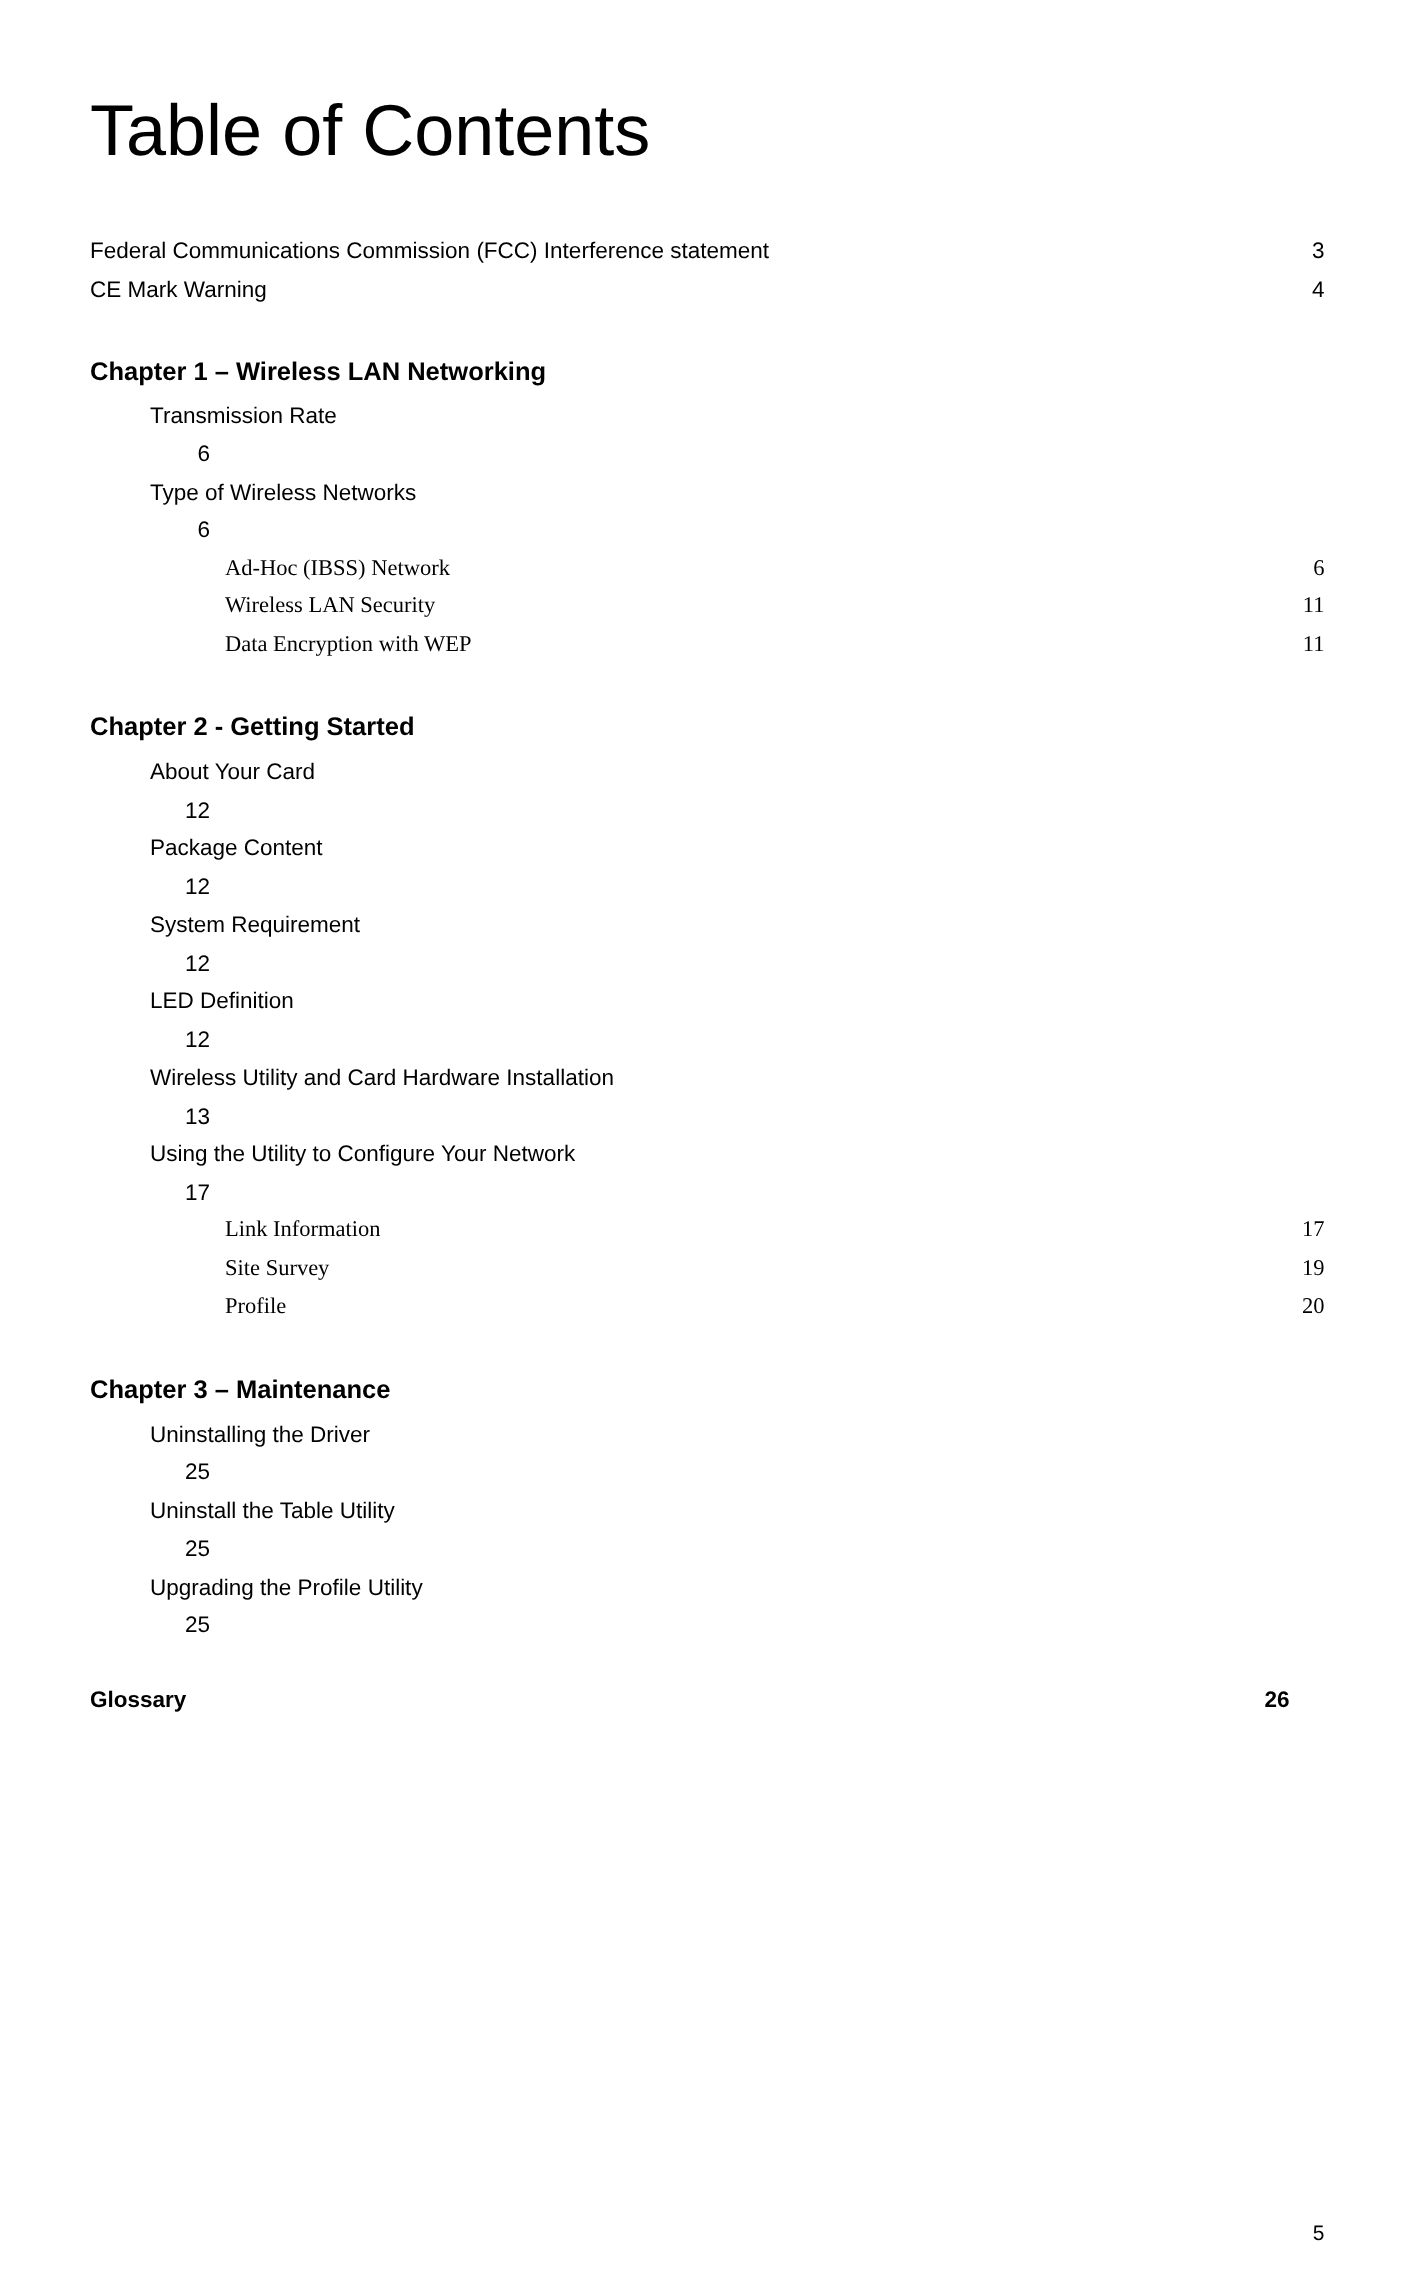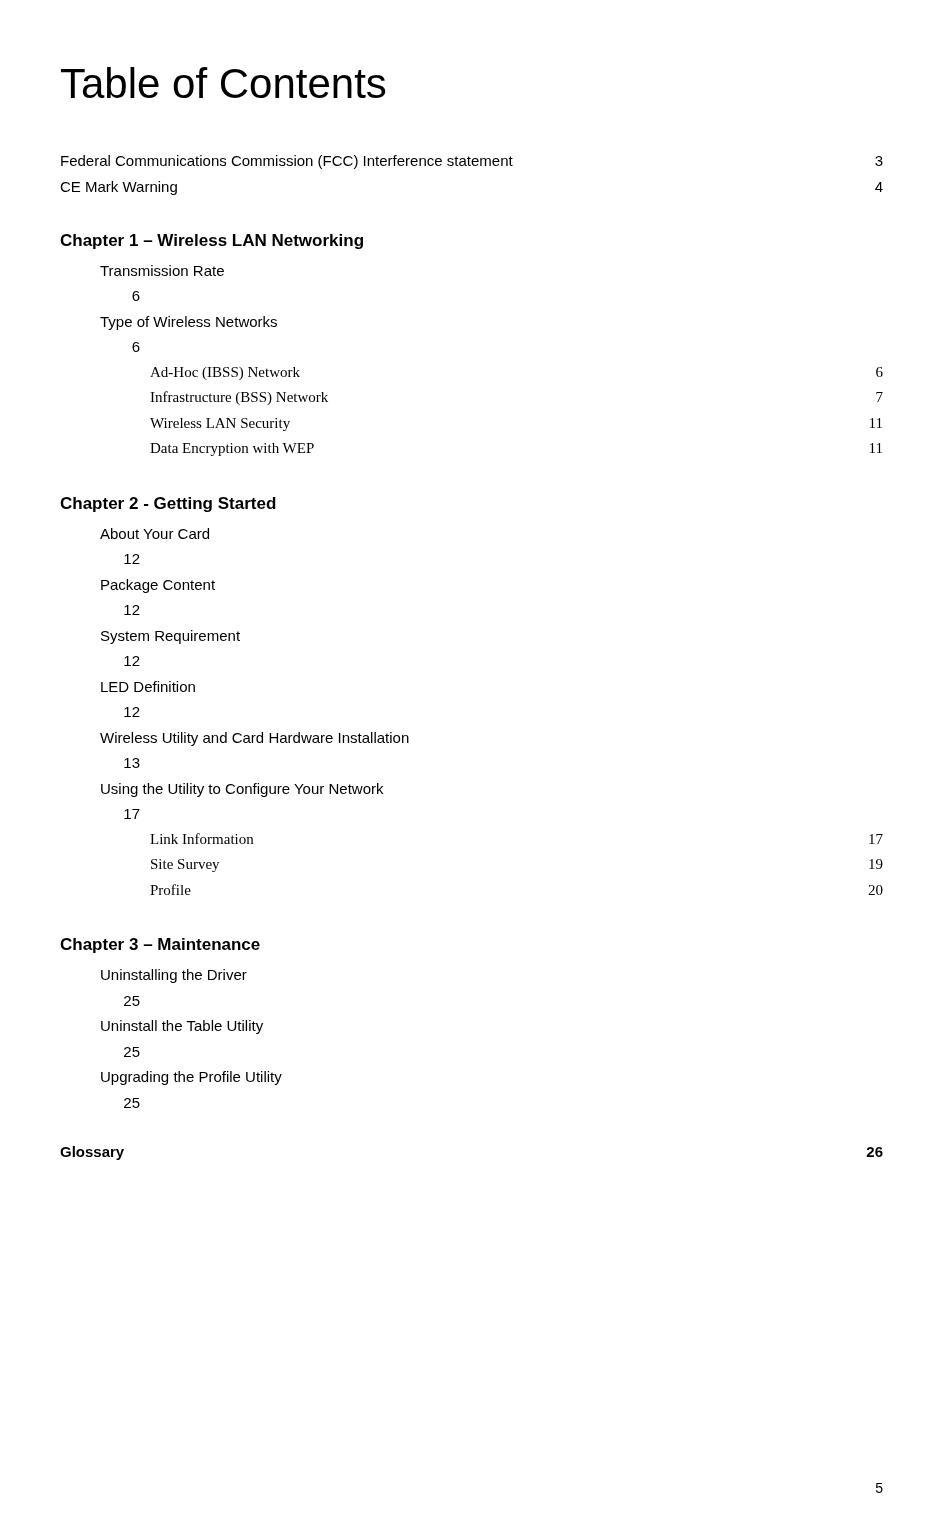--- a/index.html
+++ b/index.html
@@ -17,21 +17,21 @@
       min-height: 1526px;
       position: relative;
     }
 
     .page-container {
       padding: 60px 60px 80px 60px;
       max-width: 943px;
     }
 
     .page-title {
-      font-size: 42px;
+      font-size: 48px;
       font-weight: normal;
       margin-bottom: 40px;
       font-family: Arial, Helvetica, sans-serif;
     }
 
     .toc-section {
       margin-bottom: 28px;
     }
 
     .toc-entry {
@@ -76,21 +76,20 @@
       font-weight: bold;
       margin-bottom: 28px;
     }
 
     .glossary-entry .entry-text {
       flex: 1;
     }
 
     .glossary-entry .entry-page {
       min-width: 40px;
-      text-align: right;
     }
 
     .page-number {
       position: absolute;
       bottom: 30px;
       right: 60px;
       font-size: 14px;
     }
   </style>
 </head>
@@ -121,24 +120,20 @@
         </div>
         <div class="toc-entry level-1">
           <span class="entry-text">Type of Wireless Networks</span>
           <span class="entry-page">6</span>
         </div>
         <div class="toc-entry level-2">
           <span class="entry-text">Ad-Hoc (IBSS) Network</span>
           <span class="entry-page">6</span>
         </div>
         <div class="toc-entry level-2">
-          <span class="entry-text">Infrastructure (BSS) Network</span>
-          <span class="entry-page">7</span>
-        </div>
-        <div class="toc-entry level-2">
           <span class="entry-text">Wireless LAN Security</span>
           <span class="entry-page">11</span>
         </div>
         <div class="toc-entry level-2">
           <span class="entry-text">Data Encryption with WEP</span>
           <span class="entry-page">11</span>
         </div>
       </div>
       <div class="toc-section">
         <div class="toc-entry chapter-heading">

